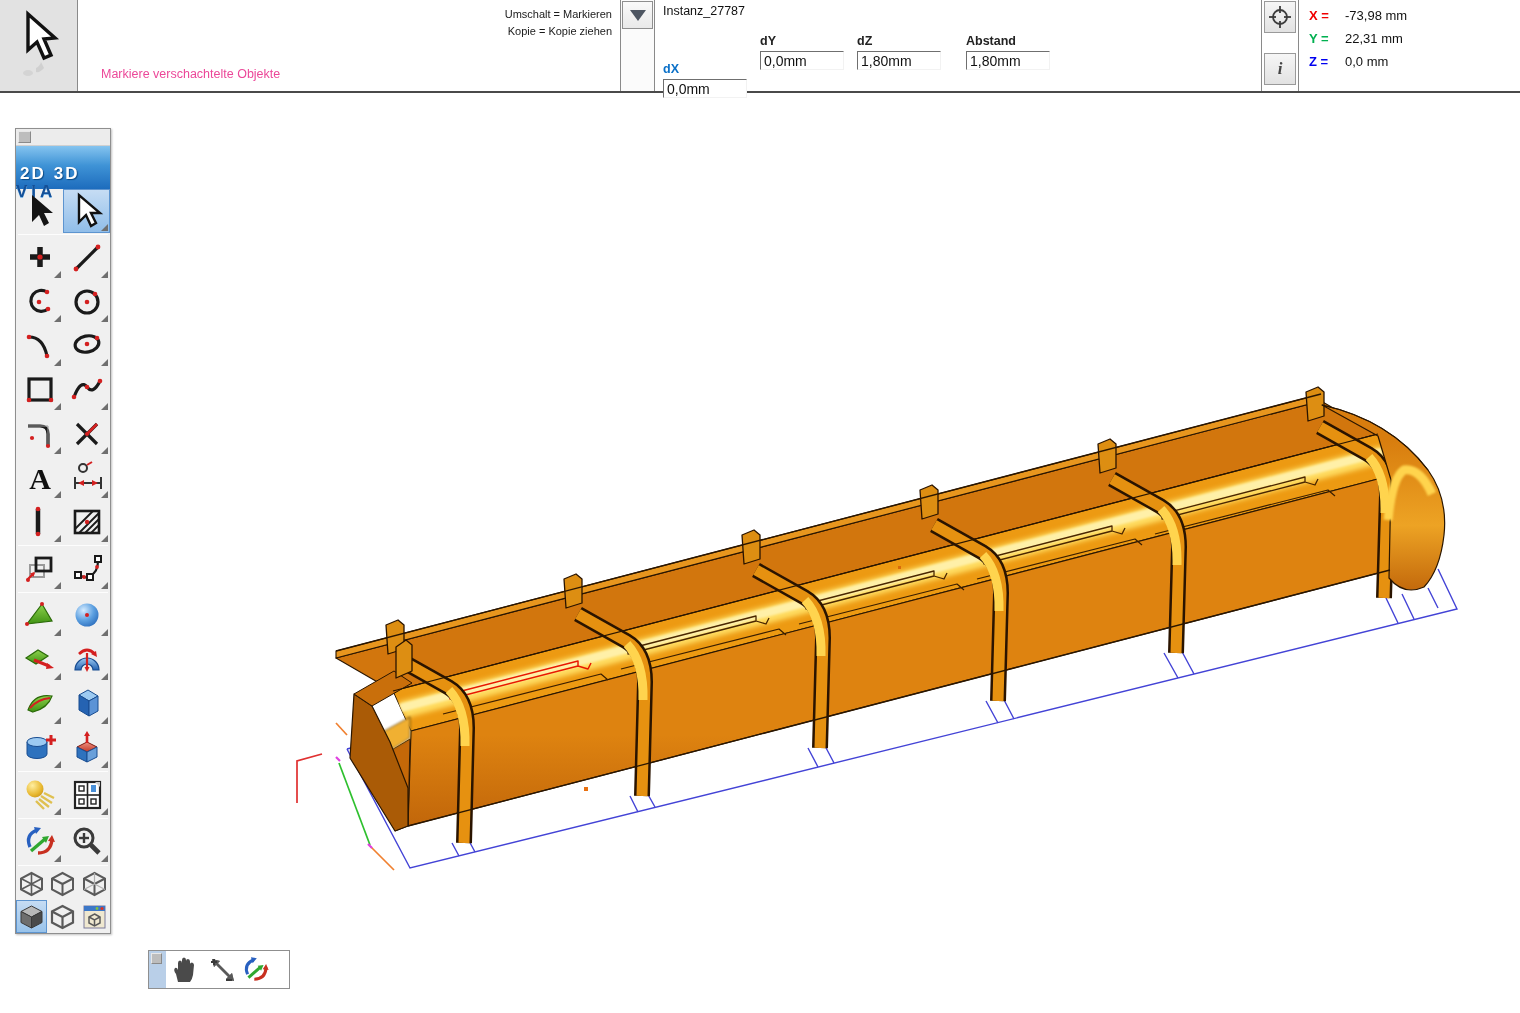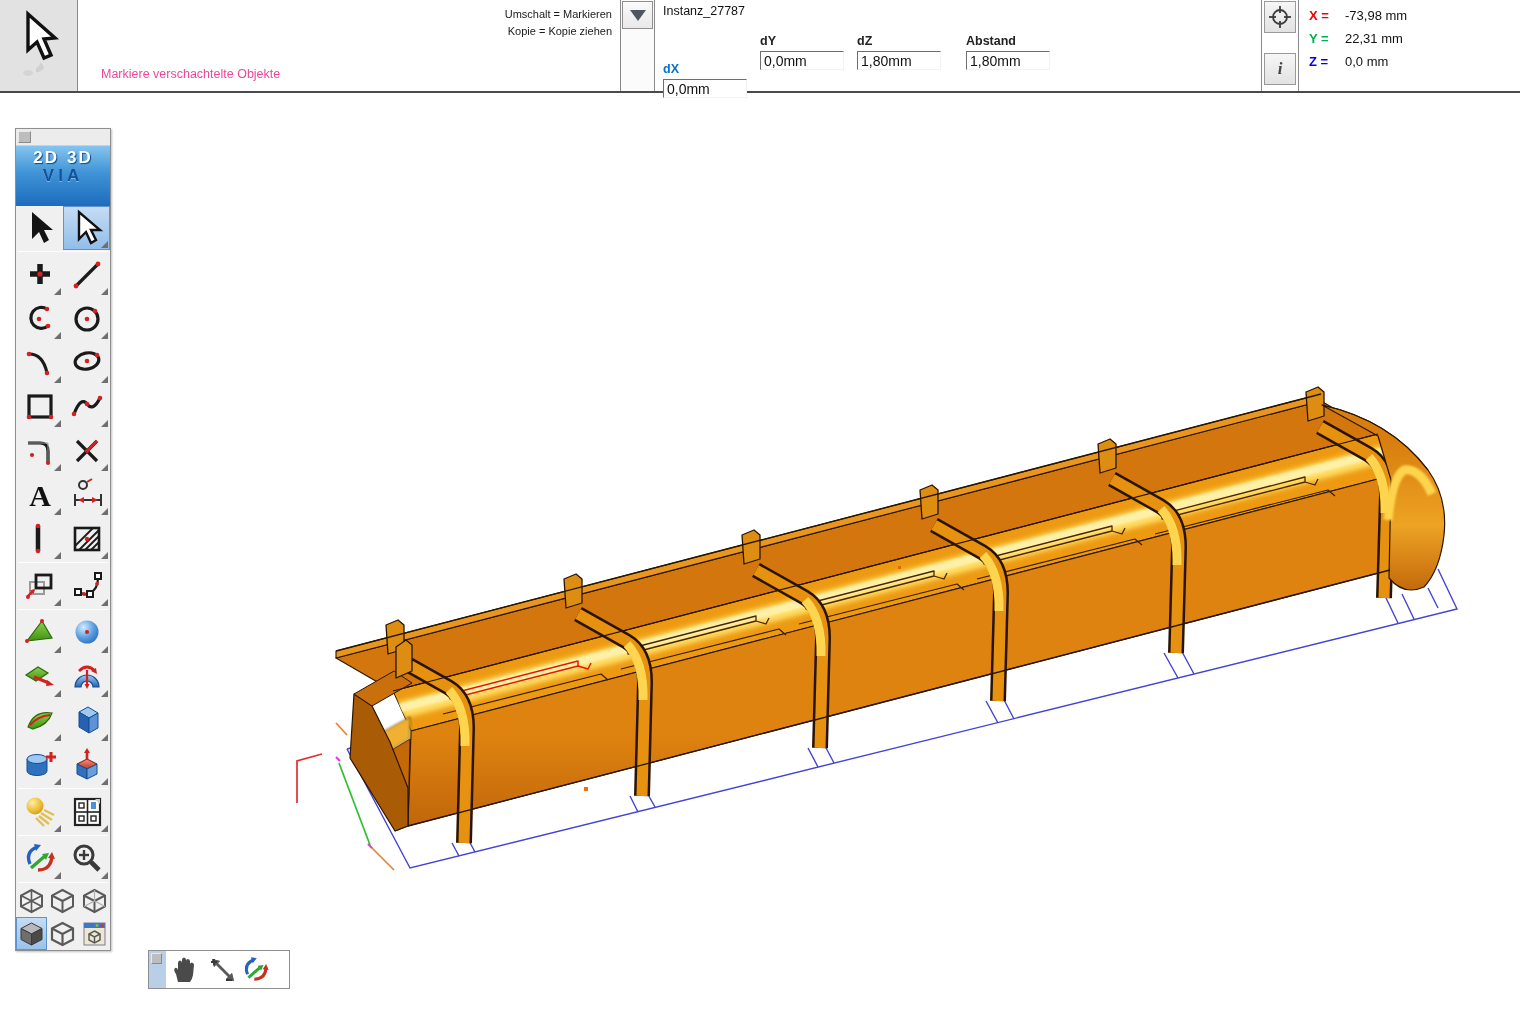--- a/index.html
+++ b/index.html
@@ -43,22 +43,22 @@
   .coordrow.cy .clabel { color:#00b050; }
   .coordrow.cz .clabel { color:#0000f0; }
   .coordrow .cval { color:#111; }
 
   
   .palette { position:absolute; left:15px; top:128px; width:96px; background:#f0f0f0;
              border:1px solid #8f8f8f; box-shadow:1px 1px 2px rgba(0,0,0,.25); }
   .pal-titlebar { height:17px; background:#ececec; border-bottom:1px solid #d0d0d0; padding:2px; }
   .pal-grip { width:13px; height:12px; background:#bdbdbd; border:1px solid #8a8a8a;
               border-top-color:#e8e8e8; border-left-color:#e8e8e8; }
-  .logo { height:60px; background:linear-gradient(#85c4ef 0%, #3f93d6 45%, #1d6cbd 100%);
-          text-align:center; line-height:1; padding-top:3px; cursor:pointer; }
+  .logo { height:43px; background:linear-gradient(#85c4ef 0%, #3f93d6 45%, #1d6cbd 100%);
+          text-align:left; line-height:1; padding-top:19px; cursor:pointer; }
   .logo .l23 { font-size:17px; font-weight:bold; color:#fff; letter-spacing:2px;
                text-shadow:1px 1px 1px #0a4a86; }
   .logo .l23 span { margin:0 4px; }
   .logo .lvia { font-size:17px; font-weight:bold; color:#145098; letter-spacing:4px;
                 text-shadow:0 1px 0 #7fbcec; margin-top:1px; }
   .prow { display:flex; }
   .cell { width:47px; height:44px; position:relative; display:flex; align-items:center;
           justify-content:center; cursor:pointer; }
   .cell.fly::after { content:""; position:absolute; right:2px; bottom:2px; width:0; height:0;
                      border-left:7px solid transparent; border-bottom:7px solid #6f6f6f; }

